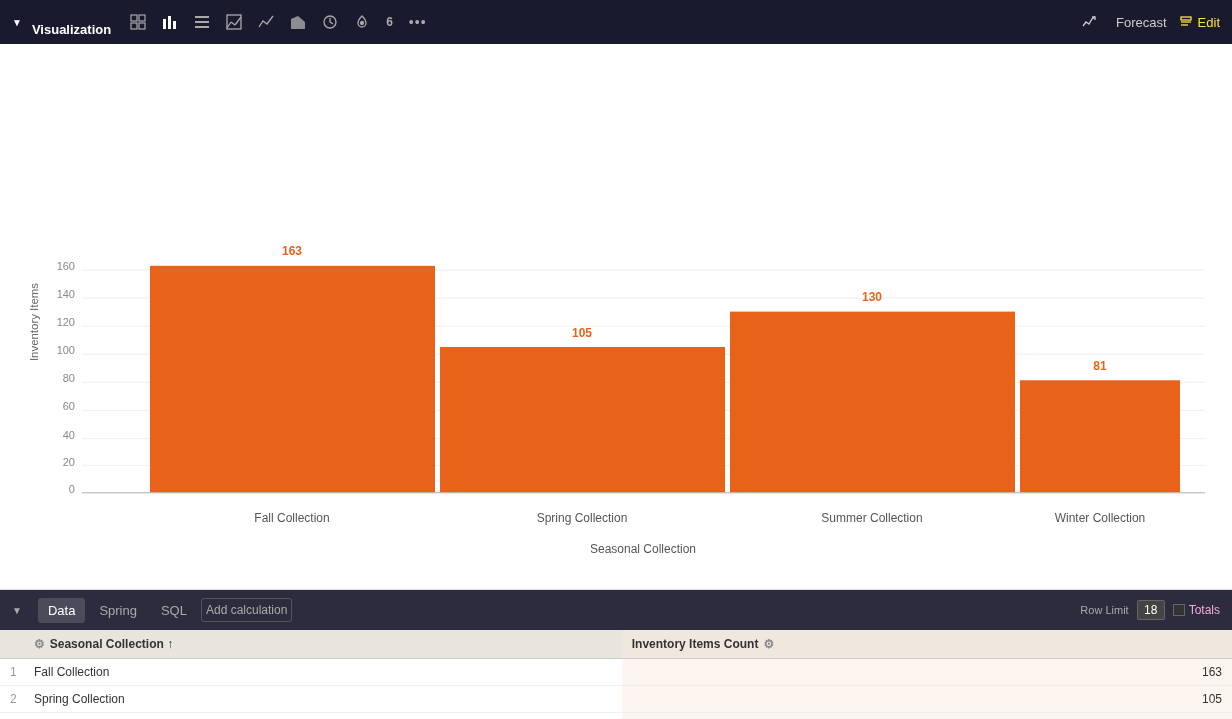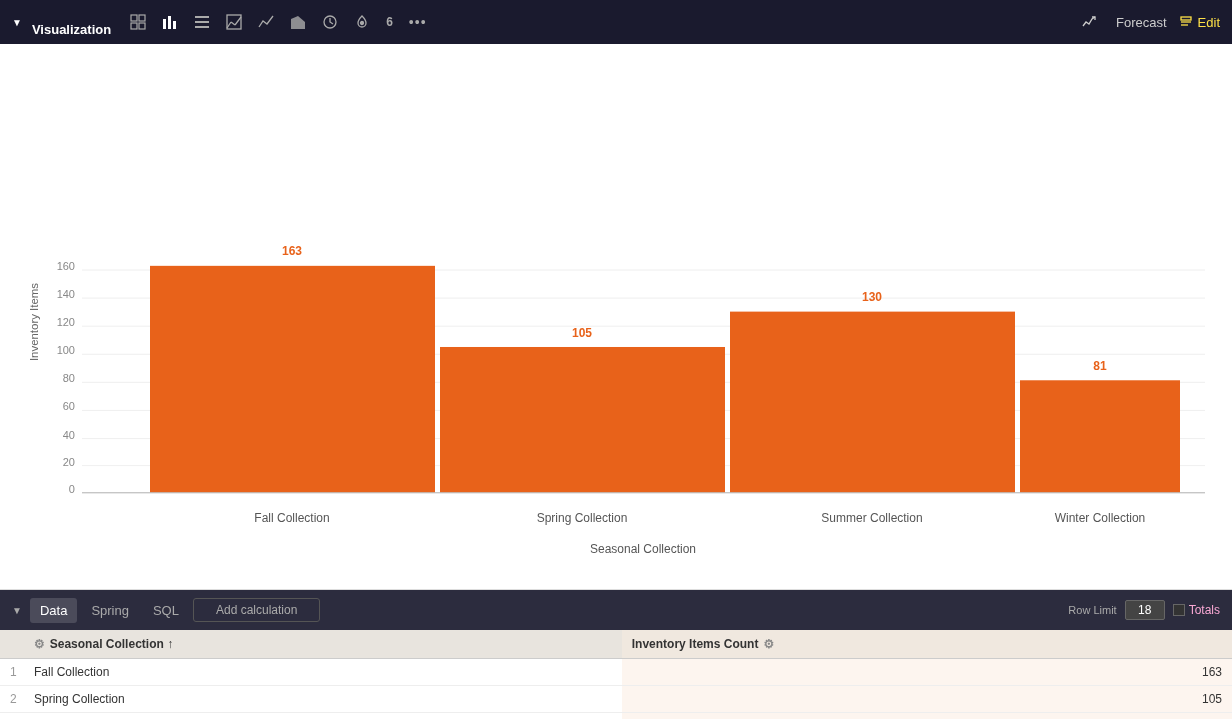--- a/index.html
+++ b/index.html
@@ -102,38 +102,39 @@
       border: none;
       color: #aaa;
       cursor: pointer;
       padding: 5px 10px;
       font-size: 13px;
       border-radius: 3px;
     }
     .tab-btn.active {
       background: rgba(255,255,255,0.15);
       color: #fff;
+      margin-left: 8px;
     }
     .add-calc-btn {
       background: none;
       border: 1px solid #555;
       color: #aaa;
       cursor: pointer;
-      padding: 4px 22px;
+      padding: 4px 4px;
       font-size: 12px;
       border-radius: 3px;
     }
     .bottom-toolbar-right {
       display: flex;
       align-items: center;
       gap: 8px;
     }
     .row-limit-label { color: #aaa; font-size: 11px; }
     .row-limit-input {
-      width: 40px;
+      width: 28px;
       background: #444;
       border: 1px solid #666;
       color: #fff;
       font-size: 12px;
       padding: 2px 4px;
       text-align: center;
       border-radius: 2px;
     }
     .totals-check {
       display: flex;

